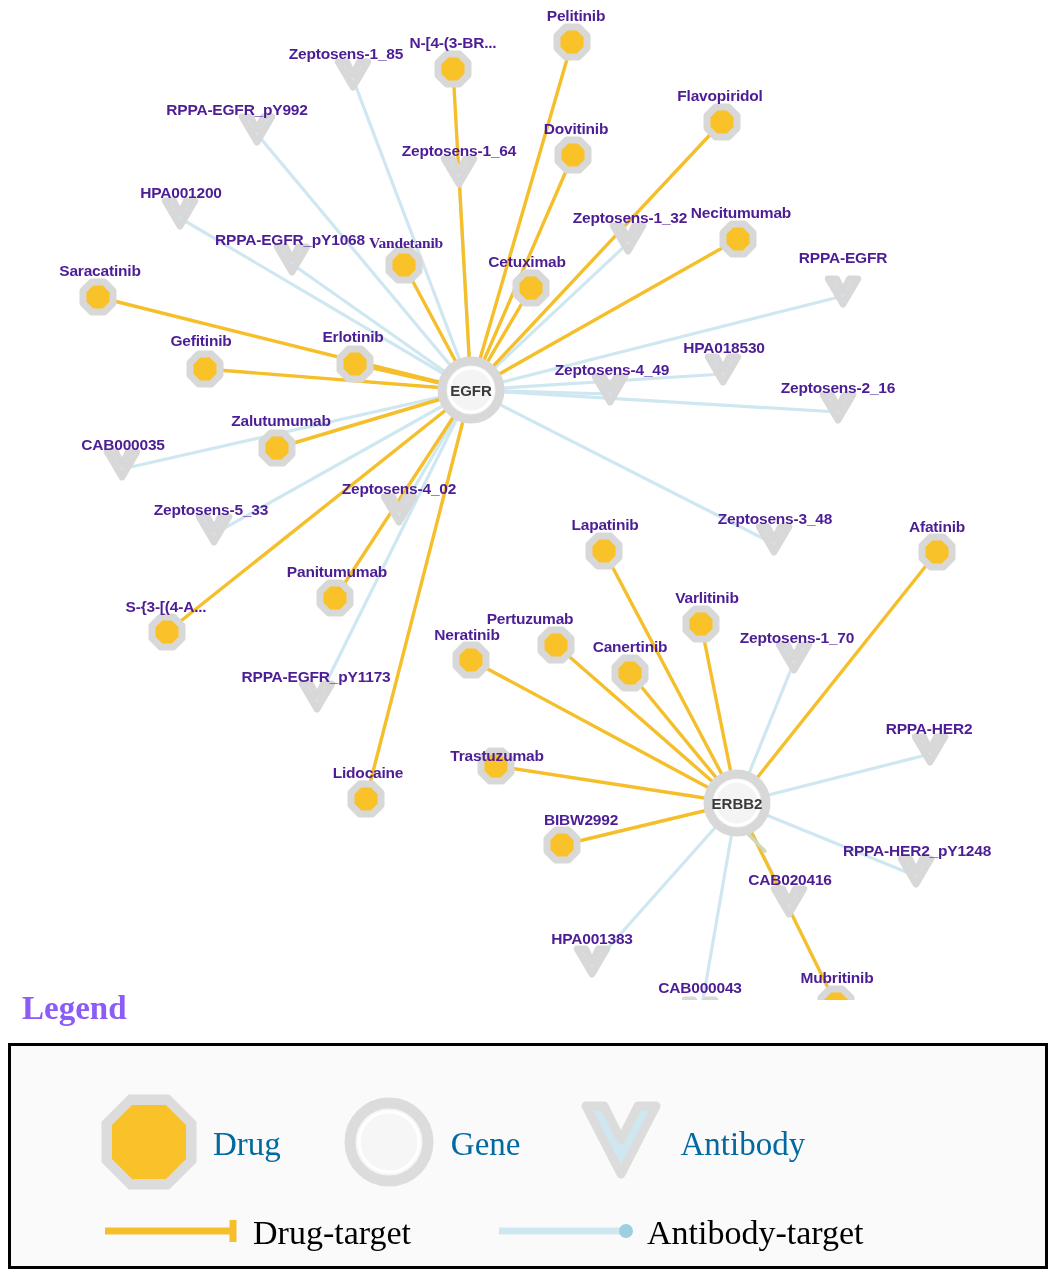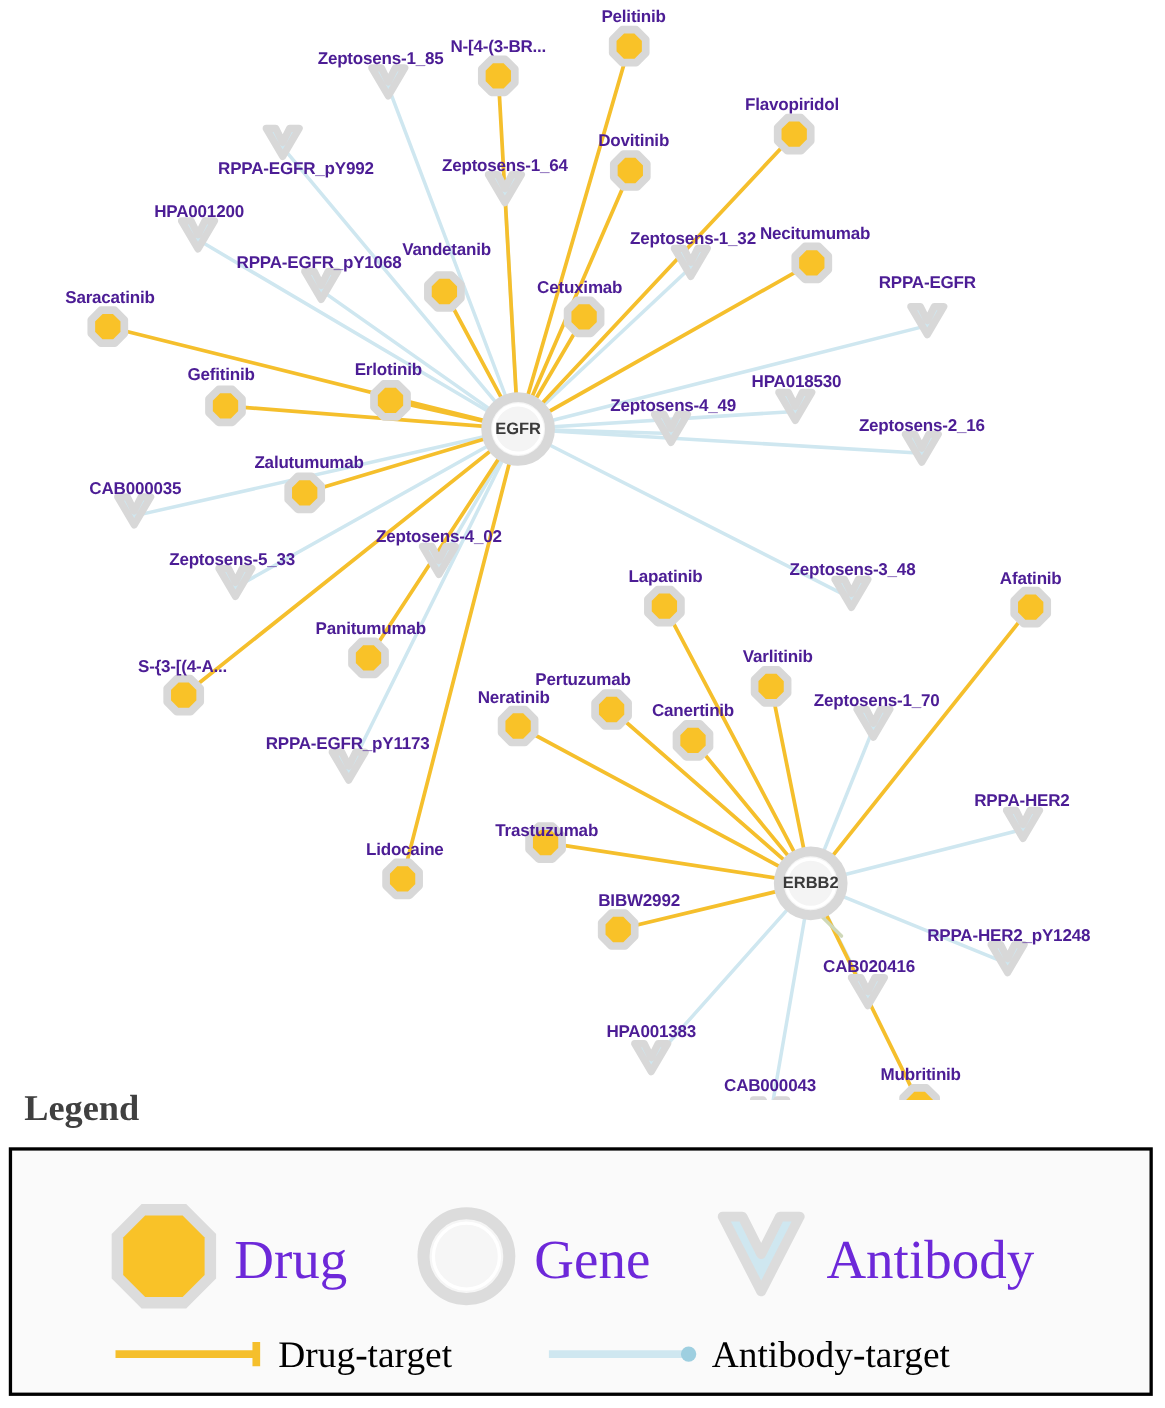--- a/index.html
+++ b/index.html
@@ -48,21 +48,21 @@
     white-space: nowrap;
     transform: translate(-50%, -50%);
   }
   #legend-title {
     position: absolute;
     left: 22px;
     top: 990px;
     font-family: "Liberation Serif", serif;
     font-size: 33px;
     font-weight: bold;
-    color: #404040;
+    color: #8b5cf6;
   }
   #legend-box {
     position: absolute;
     left: 8px;
     top: 1043px;
     width: 1040px;
     height: 226px;
     border: 3px solid #000;
     background: #fafafa;
     box-sizing: border-box;
@@ -71,22 +71,22 @@
     position: absolute;
     display: flex;
     align-items: center;
   }
   .legend-item {
     display: flex;
     align-items: center;
   }
   .legend-text {
     font-family: "Liberation Serif", serif;
-    font-size: 50px;
-    color: #6d28d9;
+    font-size: 33px;
+    color: #0369a1;
     margin-left: 16px;
     white-space: nowrap;
   }
   .legend-text-sm {
     font-family: "Liberation Serif", serif;
     font-size: 34px;
     color: #000;
     margin-left: 10px;
     white-space: nowrap;
   }
@@ -191,21 +191,21 @@
           <polygon points="555.79,830 568.21,830 577,838.79 577,851.21 568.21,860 555.79,860 547,851.21 547,838.79" fill="#f9c228" stroke="#d8d8d8" stroke-width="7" stroke-linejoin="round"></polygon>
           <polygon points="829.79,989 842.21,989 851,997.79 851,1010.21 842.21,1019 829.79,1019 821,1010.21 821,997.79" fill="#f9c228" stroke="#d8d8d8" stroke-width="7" stroke-linejoin="round"></polygon>
           <circle cx="471" cy="390" r="29" fill="#f4f4f4" stroke="#d8d8d8" stroke-width="9"></circle>
           <circle cx="471" cy="390" r="22" fill="#f4f4f4" stroke="#ffffff" stroke-width="3"></circle>
           <circle cx="737" cy="803" r="29" fill="#f4f4f4" stroke="#d8d8d8" stroke-width="9"></circle>
           <circle cx="737" cy="803" r="22" fill="#f4f4f4" stroke="#ffffff" stroke-width="3"></circle>
         </g>
       </svg>
     <div id="labels">
         <div class="node-label" style="left: 346px; top: 54px;">Zeptosens-1_85</div>
-        <div class="node-label" style="left: 269px; top: 110px; margin-top: 44px;">RPPA-EGFR_pY992</div>
+        <div class="node-label" style="left: 237px; top: 110px;">RPPA-EGFR_pY992</div>
         <div class="node-label" style="left: 459px; top: 151px;">Zeptosens-1_64</div>
         <div class="node-label" style="left: 181px; top: 193px;">HPA001200</div>
         <div class="node-label" style="left: 630px; top: 218px;">Zeptosens-1_32</div>
         <div class="node-label" style="left: 290px; top: 240px;">RPPA-EGFR_pY1068</div>
         <div class="node-label" style="left: 843px; top: 258px;">RPPA-EGFR</div>
         <div class="node-label" style="left: 724px; top: 348px;">HPA018530</div>
         <div class="node-label" style="left: 612px; top: 370px;">Zeptosens-4_49</div>
         <div class="node-label" style="left: 838px; top: 388px;">Zeptosens-2_16</div>
         <div class="node-label" style="left: 123px; top: 445px;">CAB000035</div>
         <div class="node-label" style="left: 399px; top: 489px;">Zeptosens-4_02</div>
@@ -216,21 +216,21 @@
         <div class="node-label" style="left: 929px; top: 729px;">RPPA-HER2</div>
         <div class="node-label" style="left: 917px; top: 851px;">RPPA-HER2_pY1248</div>
         <div class="node-label" style="left: 790px; top: 880px;">CAB020416</div>
         <div class="node-label" style="left: 592px; top: 939px;">HPA001383</div>
         <div class="node-label" style="left: 700px; top: 988px;">CAB000043</div>
         <div class="node-label" style="left: 576px; top: 16px;">Pelitinib</div>
         <div class="node-label" style="left: 453px; top: 43px;">N-[4-(3-BR...</div>
         <div class="node-label" style="left: 720px; top: 96px;">Flavopiridol</div>
         <div class="node-label" style="left: 576px; top: 129px;">Dovitinib</div>
         <div class="node-label" style="left: 741px; top: 213px;">Necitumumab</div>
-        <div class="node-label" style="left: 406px; top: 228px;">Vandetanib</div>
+        <div class="node-label" style="left: 406px; top: 243px; font-family: Liberation Serif, serif;">Vandetanib</div>
         <div class="node-label" style="left: 527px; top: 262px;">Cetuximab</div>
         <div class="node-label" style="left: 100px; top: 271px;">Saracatinib</div>
         <div class="node-label" style="left: 201px; top: 341px;">Gefitinib</div>
         <div class="node-label" style="left: 353px; top: 337px;">Erlotinib</div>
         <div class="node-label" style="left: 281px; top: 421px;">Zalutumumab</div>
         <div class="node-label" style="left: 937px; top: 527px;">Afatinib</div>
         <div class="node-label" style="left: 605px; top: 525px;">Lapatinib</div>
         <div class="node-label" style="left: 707px; top: 598px;">Varlitinib</div>
         <div class="node-label" style="left: 337px; top: 572px;">Panitumumab</div>
         <div class="node-label" style="left: 166px; top: 607px;">S-{3-[(4-A...</div>

